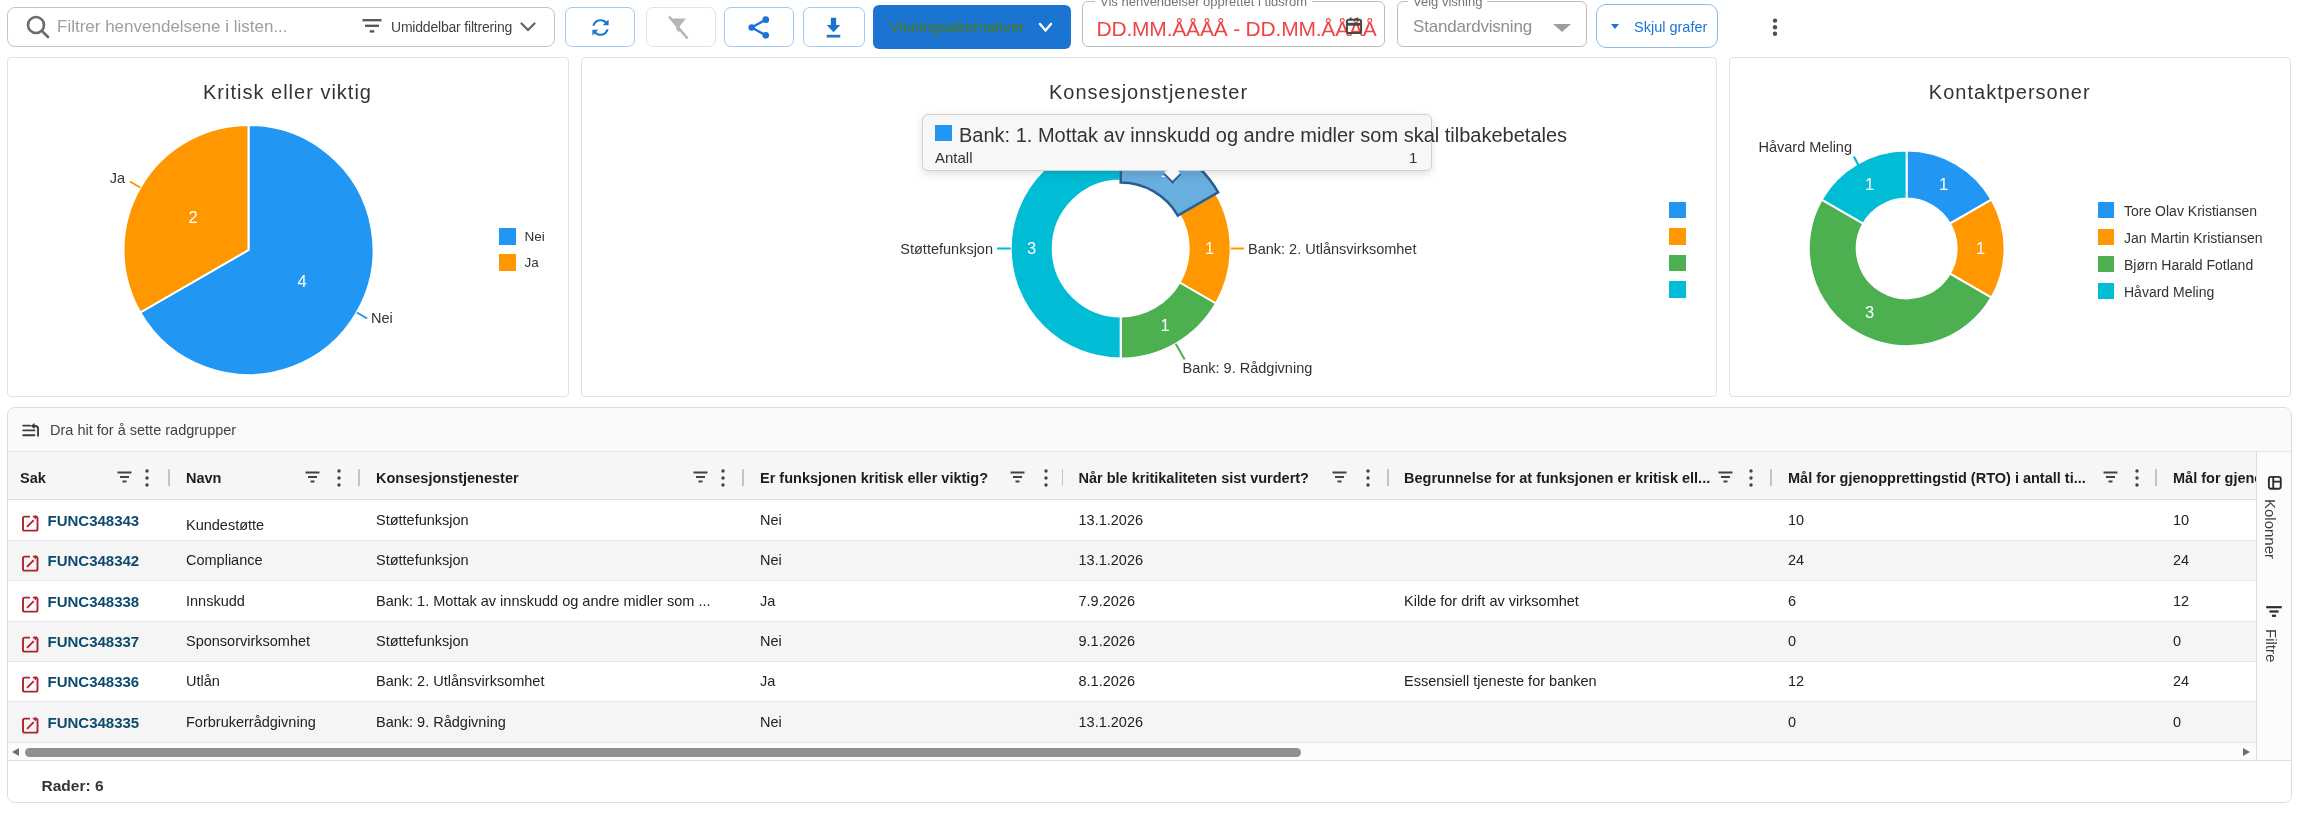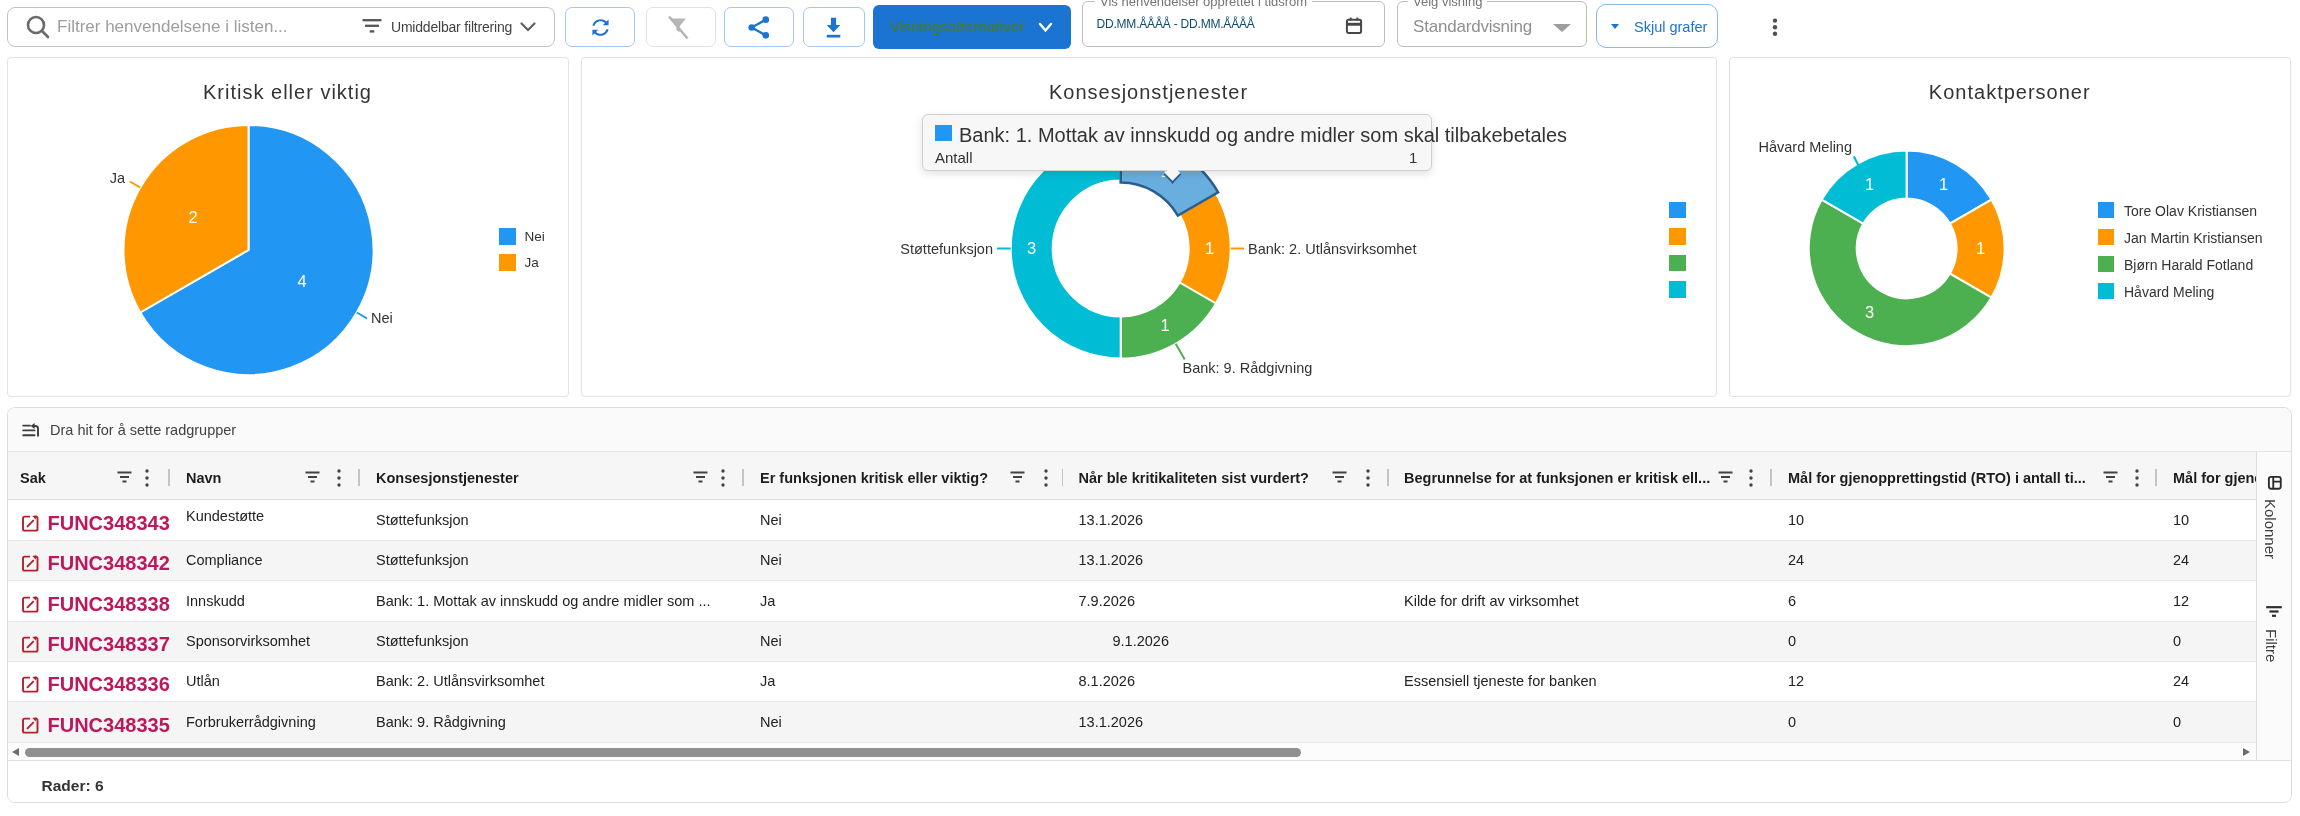--- a/index.html
+++ b/index.html
@@ -5,21 +5,21 @@
 html,body{width:2300px;height:816px;background:#fff;overflow:hidden;
 font-family:"Liberation Sans",sans-serif;}
 .abs{position:absolute}
 .card{position:absolute;top:57px;height:340px;background:#fff;border:1px solid #e2e2e2;border-radius:4px}
 .ctitle{position:absolute;top:81px;width:100%;text-align:center;font-size:20px;color:#333;letter-spacing:1px}
 .leg{position:absolute;font-size:14.5px;color:#333}
 .legsq{position:absolute;width:15px;height:15px}
 svg text{font-family:"Liberation Sans",sans-serif}
 .hc{font-size:14.5px;font-weight:bold;color:#1d1d1d;white-space:nowrap}
 .rc{font-size:14.5px;color:#222;white-space:nowrap}
-.rl{font-size:20px;font-weight:bold;color:#be185d;white-space:nowrap}
+.rl{font-size:15px;font-weight:bold;color:#0c4a6e;white-space:nowrap}
 .vt{writing-mode:vertical-rl;font-size:15px;color:#3d3d3d}
 </style></head>
 <body>
 
 <div class="abs" style="left:7px;top:7px;width:548px;height:40px;border:1.5px solid #c3c3c3;border-radius:8px"></div>
 <svg class="abs" style="left:24px;top:13px" width="28" height="28" viewBox="0 0 28 28">
  <circle cx="12" cy="12" r="8" fill="none" stroke="#6b6b6b" stroke-width="2.6"></circle>
  <line x1="18" y1="18" x2="24" y2="24" stroke="#6b6b6b" stroke-width="2.6" stroke-linecap="round"></line>
 </svg>
 <div class="abs" style="left:57px;top:17px;font-size:17px;color:#9e9e9e">Filtrer henvendelsene i listen...</div>
@@ -61,21 +61,21 @@
 
 <div class="abs" style="left:872.5px;top:5px;width:198.5px;height:44px;background:#1b74d2;border-radius:6px"></div>
 <div class="abs" style="left:890px;top:18px;font-size:15px;color:#4d7c0f;letter-spacing:0.2px">Visningsalternativer</div>
 <svg class="abs" style="left:1038px;top:22px" width="15" height="11" viewBox="0 0 15 11">
  <polyline points="2,2 7.5,8.5 13,2" fill="none" stroke="#fff" stroke-width="2.4" stroke-linecap="round"></polyline>
 </svg>
 
 <fieldset class="abs" style="left:1082px;top:-6px;width:303px;height:53px;border:1.5px solid #bdbdbd;border-radius:6px">
  <legend style="margin-left:12px;padding:0 5px;font-size:13px;color:#757575">Vis henvendelser opprettet i tidsrom</legend>
 </fieldset>
-<div class="abs" style="left:1096.5px;top:17px;font-size:12px;color:#0c4a6e;letter-spacing:-0.2px">DD.MM.ÅÅÅÅ - DD.MM.ÅÅÅÅ</div>
+<div class="abs" style="left:1096.5px;top:17px;font-size:21px;color:#ef4444;letter-spacing:-0.2px">DD.MM.ÅÅÅÅ - DD.MM.ÅÅÅÅ</div>
 <svg class="abs" style="left:1344px;top:15px" width="20" height="21" viewBox="0 0 24 24" fill="none" stroke="#474747" stroke-width="2.4">
  <rect x="3.5" y="5" width="17" height="16" rx="2"></rect>
  <path d="M3.5 10.5 h17" stroke-width="3.5"></path>
  <line x1="8" y1="2.5" x2="8" y2="6"></line>
     <line x1="16" y1="2.5" x2="16" y2="6"></line>
 </svg>
 
 <fieldset class="abs" style="left:1397px;top:-6px;width:190px;height:53px;border:1.5px solid #bdbdbd;border-radius:6px">
  <legend style="margin-left:10px;padding:0 5px;font-size:13px;color:#757575">Velg visning</legend>
 </fieldset>
@@ -267,21 +267,21 @@
         <circle cx="3" cy="17" r="1.7"></circle>
       </svg>
 </div>
 <div class="abs" style="left:0;top:92.60px;width:2248px;height:40.33px;background:#fff;border-bottom:1px solid #e7e7e7;overflow:hidden">
 <svg class="abs" style="left:14px;top:14.5px" width="17" height="17" viewBox="0 0 17 17">
         <path d="M8,1.6 H2.7 A1.7,1.7 0 0 0 1,3.3 V13.9 A1.7,1.7 0 0 0 2.7,15.6 H13.8 A1.7,1.7 0 0 0 15.5,13.9 V3.3 A1.7,1.7 0 0 0 13.8,1.6" fill="none" stroke="#b3202e" stroke-width="1.9"></path>
         <line x1="5" y1="11.9" x2="11.7" y2="5.2" stroke="#b3202e" stroke-width="1.9"></line>
         <polygon points="14.6,0.2 10.3,1.1 13.7,4.5" fill="#b3202e"></polygon>
       </svg>
 <div class="abs rl" style="left:40px;top:11.5px">FUNC348343</div>
-<div class="abs rc" style="left:178.5px;top:7px">Kundestøtte</div>
+<div class="abs rc" style="left:178.5px;top:16px">Kundestøtte</div>
 <div class="abs rc" style="left:368.5px;top:11.5px">Støttefunksjon</div>
 <div class="abs rc" style="left:752.5px;top:11.5px">Nei</div>
 <div class="abs rc" style="left:1071px;top:11.5px">13.1.2026</div>
 <div class="abs rc" style="left:1780.5px;top:11.5px">10</div>
 <div class="abs rc" style="left:2165.5px;top:11.5px">10</div>
 </div>
 <div class="abs" style="left:0;top:132.93px;width:2248px;height:40.33px;background:#f5f5f5;border-bottom:1px solid #e7e7e7;overflow:hidden">
 <svg class="abs" style="left:14px;top:14.5px" width="17" height="17" viewBox="0 0 17 17">
         <path d="M8,1.6 H2.7 A1.7,1.7 0 0 0 1,3.3 V13.9 A1.7,1.7 0 0 0 2.7,15.6 H13.8 A1.7,1.7 0 0 0 15.5,13.9 V3.3 A1.7,1.7 0 0 0 13.8,1.6" fill="none" stroke="#b3202e" stroke-width="1.9"></path>
         <line x1="5" y1="11.9" x2="11.7" y2="5.2" stroke="#b3202e" stroke-width="1.9"></line>
@@ -313,21 +313,21 @@
 <div class="abs" style="left:0;top:213.59px;width:2248px;height:40.33px;background:#f5f5f5;border-bottom:1px solid #e7e7e7;overflow:hidden">
 <svg class="abs" style="left:14px;top:14.5px" width="17" height="17" viewBox="0 0 17 17">
         <path d="M8,1.6 H2.7 A1.7,1.7 0 0 0 1,3.3 V13.9 A1.7,1.7 0 0 0 2.7,15.6 H13.8 A1.7,1.7 0 0 0 15.5,13.9 V3.3 A1.7,1.7 0 0 0 13.8,1.6" fill="none" stroke="#b3202e" stroke-width="1.9"></path>
         <line x1="5" y1="11.9" x2="11.7" y2="5.2" stroke="#b3202e" stroke-width="1.9"></line>
         <polygon points="14.6,0.2 10.3,1.1 13.7,4.5" fill="#b3202e"></polygon>
       </svg>
 <div class="abs rl" style="left:40px;top:11.5px">FUNC348337</div>
 <div class="abs rc" style="left:178.5px;top:11.5px">Sponsorvirksomhet</div>
 <div class="abs rc" style="left:368.5px;top:11.5px">Støttefunksjon</div>
 <div class="abs rc" style="left:752.5px;top:11.5px">Nei</div>
-<div class="abs rc" style="left:1105px;top:11.5px">9.1.2026</div>
+<div class="abs rc" style="left:1071px;top:11.5px">9.1.2026</div>
 <div class="abs rc" style="left:1780.5px;top:11.5px">0</div>
 <div class="abs rc" style="left:2165.5px;top:11.5px">0</div>
 </div>
 <div class="abs" style="left:0;top:253.92px;width:2248px;height:40.33px;background:#fff;border-bottom:1px solid #e7e7e7;overflow:hidden">
 <svg class="abs" style="left:14px;top:14.5px" width="17" height="17" viewBox="0 0 17 17">
         <path d="M8,1.6 H2.7 A1.7,1.7 0 0 0 1,3.3 V13.9 A1.7,1.7 0 0 0 2.7,15.6 H13.8 A1.7,1.7 0 0 0 15.5,13.9 V3.3 A1.7,1.7 0 0 0 13.8,1.6" fill="none" stroke="#b3202e" stroke-width="1.9"></path>
         <line x1="5" y1="11.9" x2="11.7" y2="5.2" stroke="#b3202e" stroke-width="1.9"></line>
         <polygon points="14.6,0.2 10.3,1.1 13.7,4.5" fill="#b3202e"></polygon>
       </svg>
 <div class="abs rl" style="left:40px;top:11.5px">FUNC348336</div>

